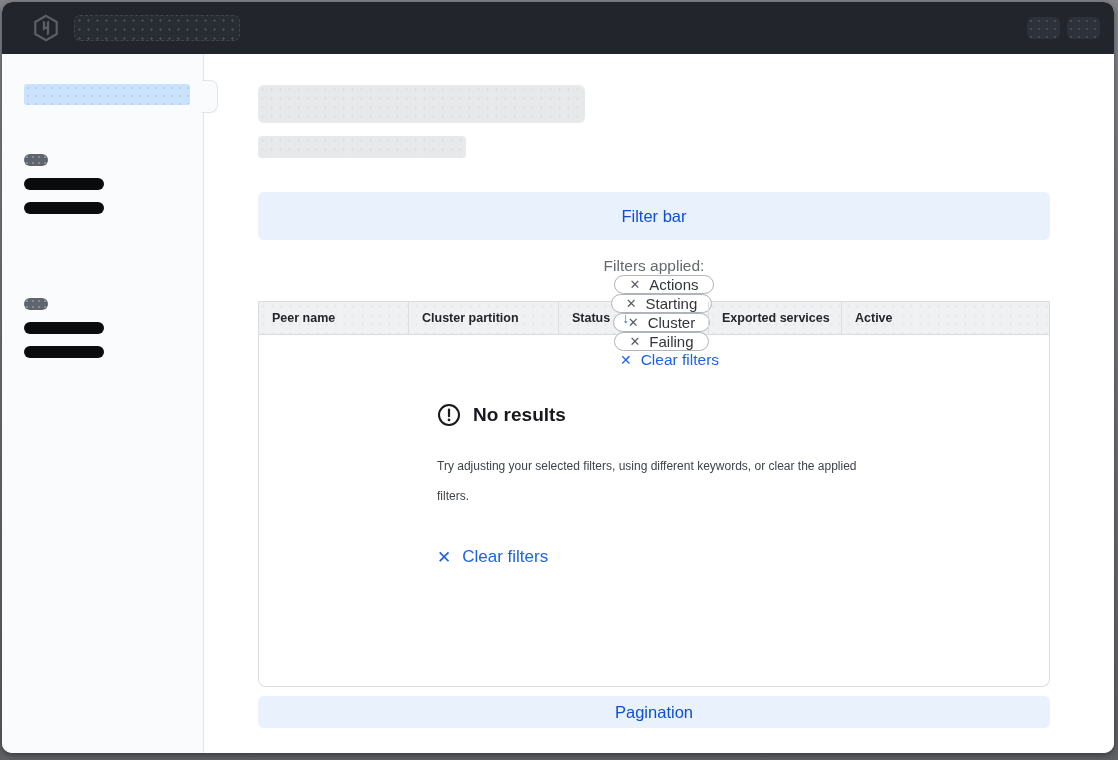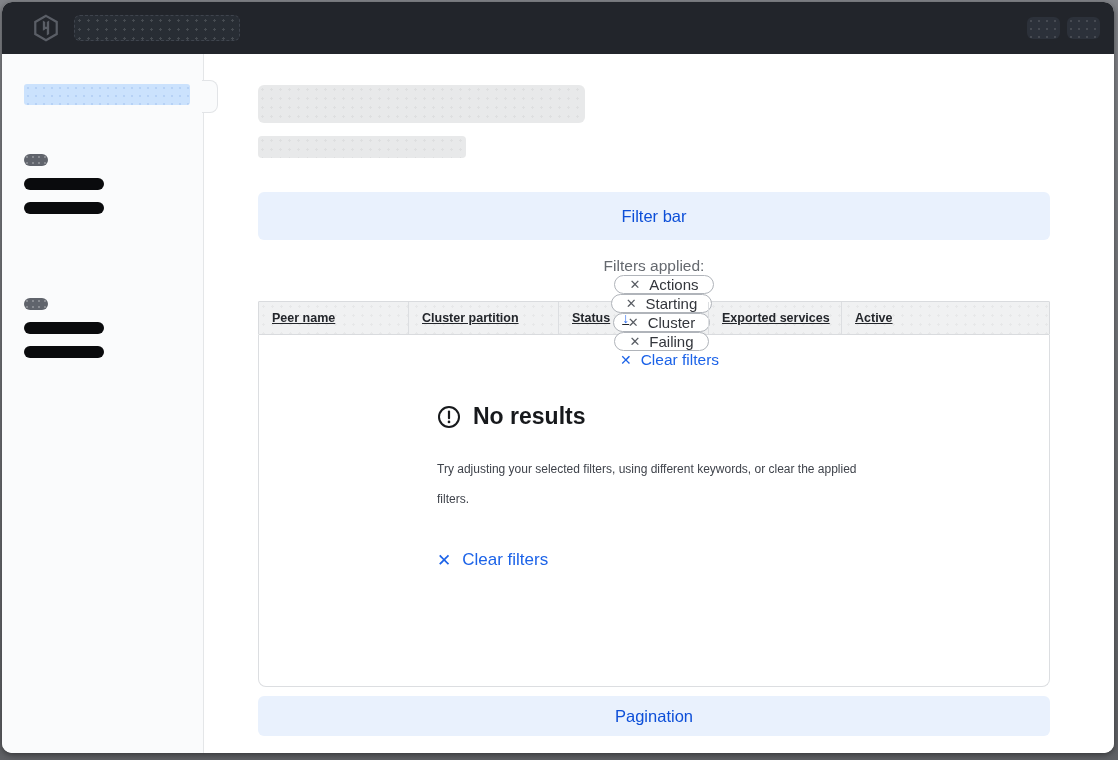--- a/index.html
+++ b/index.html
@@ -70,21 +70,21 @@
         background-image:radial-gradient(rgba(0,0,0,.045) 1px,transparent 1.3px);
         background-size:9px 9px; }
   .sk-title { width:327px; height:38px; border-radius:6px; }
   .sk-sub   { width:208px; height:22px; border-radius:4px; margin-top:13px; }
   .banner {
     background:var(--accent_bg,#e9f1fd); border-radius:6px;
     display:flex; align-items:center; justify-content:center;
     color:var(--accent,#0d4fd8); font-weight:400; font-size:16.5px;
   }
   .banner.filter { margin-top:34px; height:48px; }
-  .banner.pagination { margin-top:9px; height:40px; }
+  .banner.pagination { margin-top:9px; height:32px; }
   
   .filters-row { margin-top:17px; height:29px; display:flex; align-items:center;flex-direction:column; }
   .filters-label { font-size:15.5px; color:#65696f; }
   .pill {
     height:29px; border:1px solid #b0b4ba; border-radius:15px; background:#fff;
     display:flex; align-items:center; padding:0 14px; margin-left:15px;
     font-size:15px; color:#33363c; cursor:pointer;
   }
   .pill:first-of-type { margin-left:20px; }
   .pill .x { font-size:13px; color:#585c63; margin-right:9px; line-height:1; }
@@ -97,32 +97,32 @@
   .table { margin-top:15px; }
   .thead {
     display:flex; height:34px; background:#f0f1f2;
     border:1px solid #d9dbde; border-radius:1px;
     background-image:radial-gradient(rgba(0,0,0,.04) 1px,transparent 1.3px);
     background-size:9px 9px;
   }
   .th {
     display:flex; align-items:center; padding-left:13px;
     font-size:12.5px; font-weight:700; color:#23262b;
-    border-left:1px solid #dcdee1; cursor:pointer;text-decoration:underline;
+    border-left:1px solid #dcdee1; cursor:pointer;
   }
   .th:first-child { border-left:none; }
   .th .sort { color:#2e6ef2; font-size:14px; font-weight:700; margin-left:12px; }
   .tbody {
     height:352px; background:#fff;
     border:1px solid #dcdee1; border-top:none; border-radius:0 0 8px 8px;
     padding:68px 0 0 178px;
   }
   .empty-title-row { display:flex; align-items:center; }
   .empty-title-row svg { flex:0 0 auto; }
-  .empty-title { font-size:23px; font-weight:700; color:#17191c; margin-left:12px; }
+  .empty-title { font-size:19px; font-weight:700; color:#17191c; margin-left:12px; }
   .empty-desc {
     margin-top:24px; max-width:432px; font-size:12px; line-height:30px; color:#3f434b;
   }
   .empty-clear {
     margin-top:36px; display:flex; align-items:center;
     color:var(--link,#1c63e8); font-size:17px; font-weight:500; cursor:pointer;
   }
   .empty-clear .x { font-size:17px; font-weight:700; margin-right:11px; line-height:1; }
 </style>
 </head>

